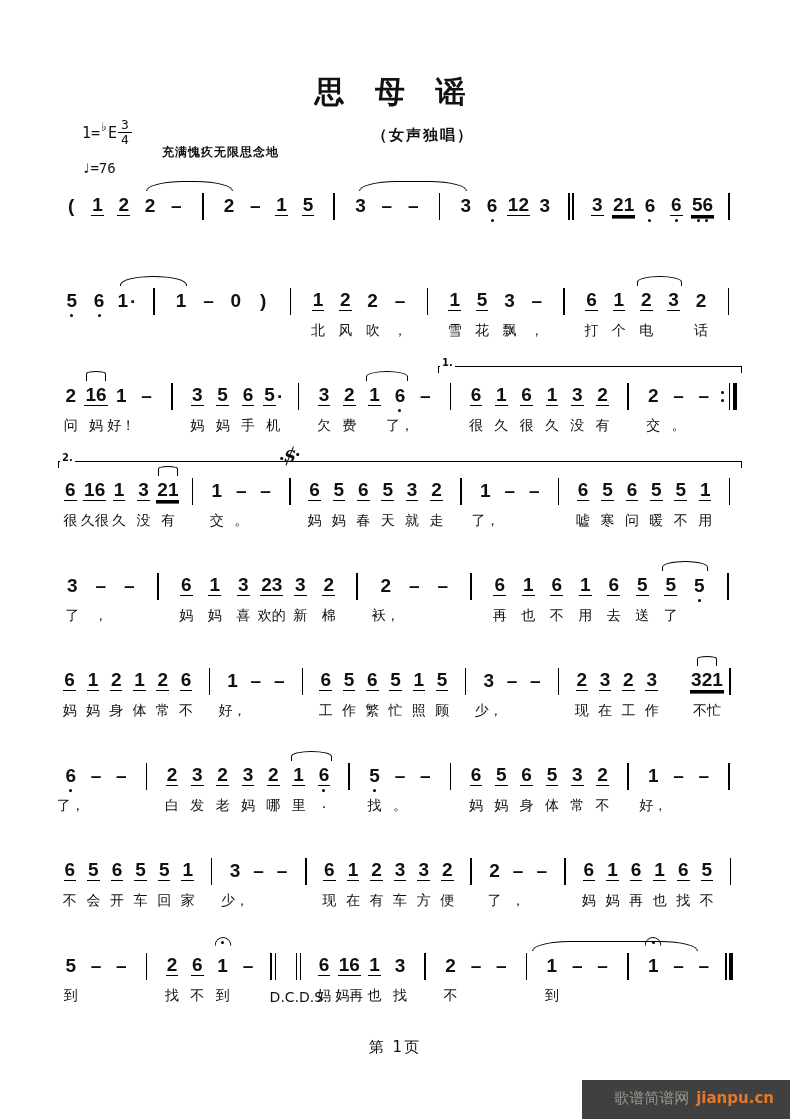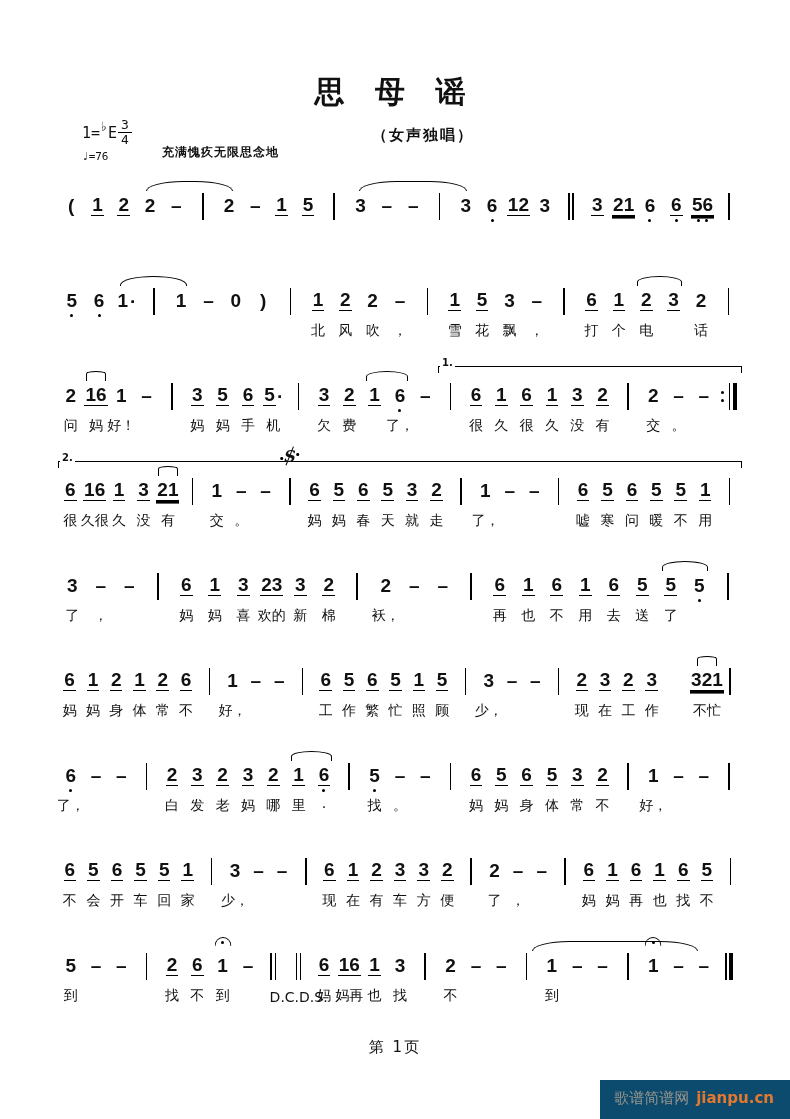--- a/index.html
+++ b/index.html
@@ -12,21 +12,21 @@
             font-size:15px;font-weight:700;letter-spacing:2px;padding-left:28px;}
   .credits{position:absolute;top:116px;right:53px;text-align:left;
            font-size:16px;font-weight:700;line-height:26px;}
   .keyblock{position:absolute;top:118px;left:82px;font-size:15px;font-weight:500;
             font-family:"DejaVu Sans Mono","DejaVu Sans",monospace;}
   .keyrow{display:flex;align-items:center;}
   .flat{font-size:13px;position:relative;top:-6px;}
   .frac{display:inline-flex;flex-direction:column;align-items:center;
         font-size:13px;line-height:1.1;margin-left:1px;}
   .frac-top{border-bottom:1.3px solid #000;padding:0 3px;}
-  .temporow{margin-top:2px;font-size:11px;}
+  .temporow{margin-top:12px;font-size:14px;}
   .expression{position:absolute;top:144px;left:162px;font-size:12px;font-weight:700;letter-spacing:1px;}
   
   .notation{position:absolute;top:172px;left:58px;width:684px;}
   .sys{height:95px;box-sizing:border-box;padding-top:18px;}
   .toks{display:flex;align-items:flex-start;width:100%;}
   .tok{display:flex;flex-direction:column;align-items:center;flex:1 1 0;min-width:0;position:relative;}
   .nt{height:26px;display:flex;align-items:flex-end;position:relative;
       font-family:"Liberation Sans","DejaVu Sans",sans-serif;font-weight:700;font-size:19px;line-height:1;}
   .nt-in{padding:0 1px 1px;white-space:nowrap;}
   .u1{border-bottom:1.9px solid #000;}
@@ -57,21 +57,21 @@
   .fermata::after{content:"";position:absolute;left:50%;top:3px;transform:translateX(-50%);
        width:3px;height:3px;border-radius:50%;background:#000;}
   .segno{position:absolute;top:-26px;left:50%;transform:translateX(-50%);
        font-family:"DejaVu Serif",serif;font-style:italic;font-weight:700;font-size:16px;line-height:1;}
   .segno::before{content:"";position:absolute;left:5px;top:-3px;width:1.3px;height:20px;
        background:#000;transform:rotate(22deg);}
   .segno::after{content:"";position:absolute;width:2.6px;height:2.6px;background:#000;border-radius:50%;
        left:-4px;top:8px;box-shadow:16px -4px 0 #000;}
   
   .pagenum{position:absolute;top:1038px;left:0;width:100%;text-align:center;font-size:15px;letter-spacing:2px;}
-  .watermark{position:absolute;right:0;bottom:0;background:#0c4a6e;padding:9px 16px 11px 14px;
+  .watermark{position:absolute;right:0;bottom:0;background:#404040;padding:9px 16px 11px 32px;
        font-size:15px;display:flex;gap:7px;align-items:baseline;}
   .wm-site{color:#9a968c;}
   .wm-url{color:#e4782e;font-weight:700;text-decoration:none;}
 </style>
 </head>
 <body>
 
 <div class="page">
 
   <div class="title">思 母 谣</div>

